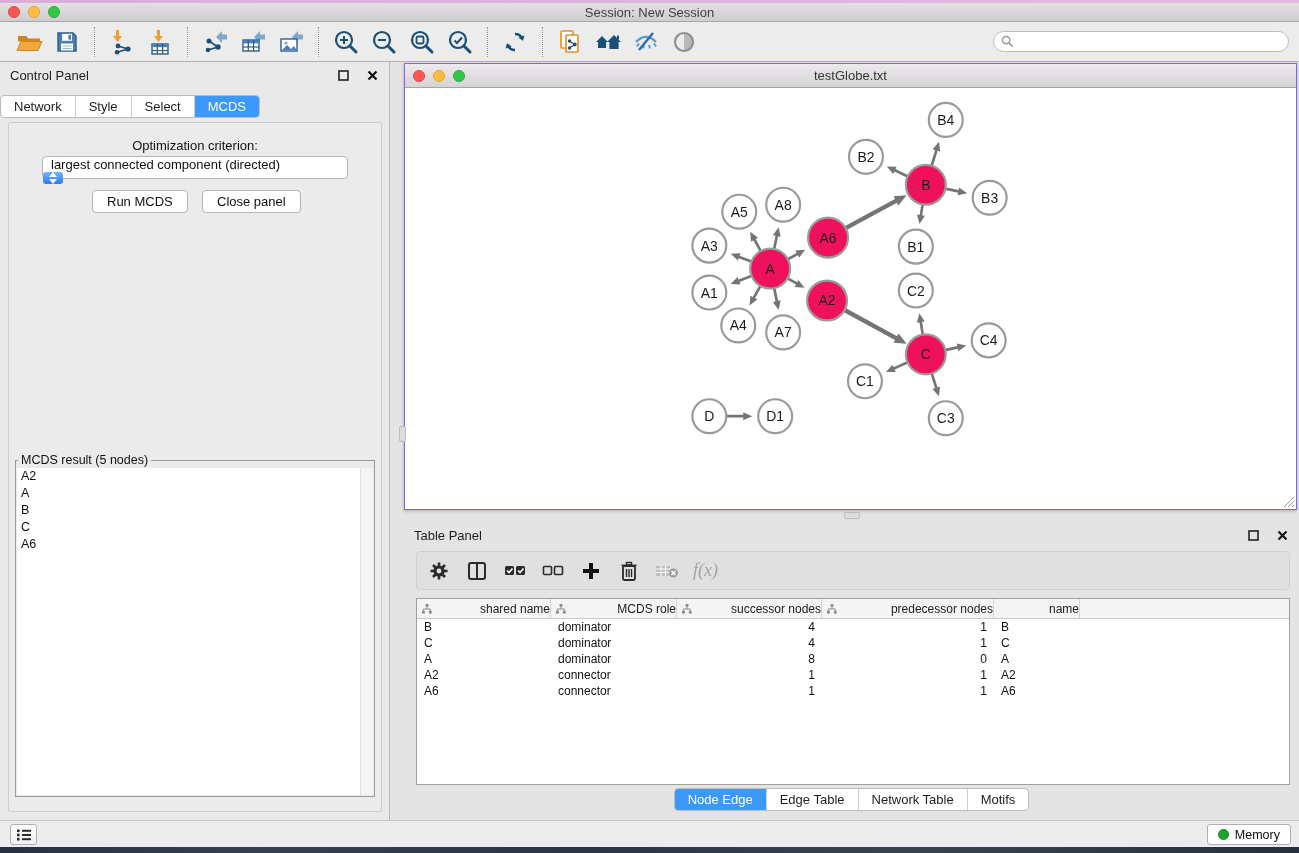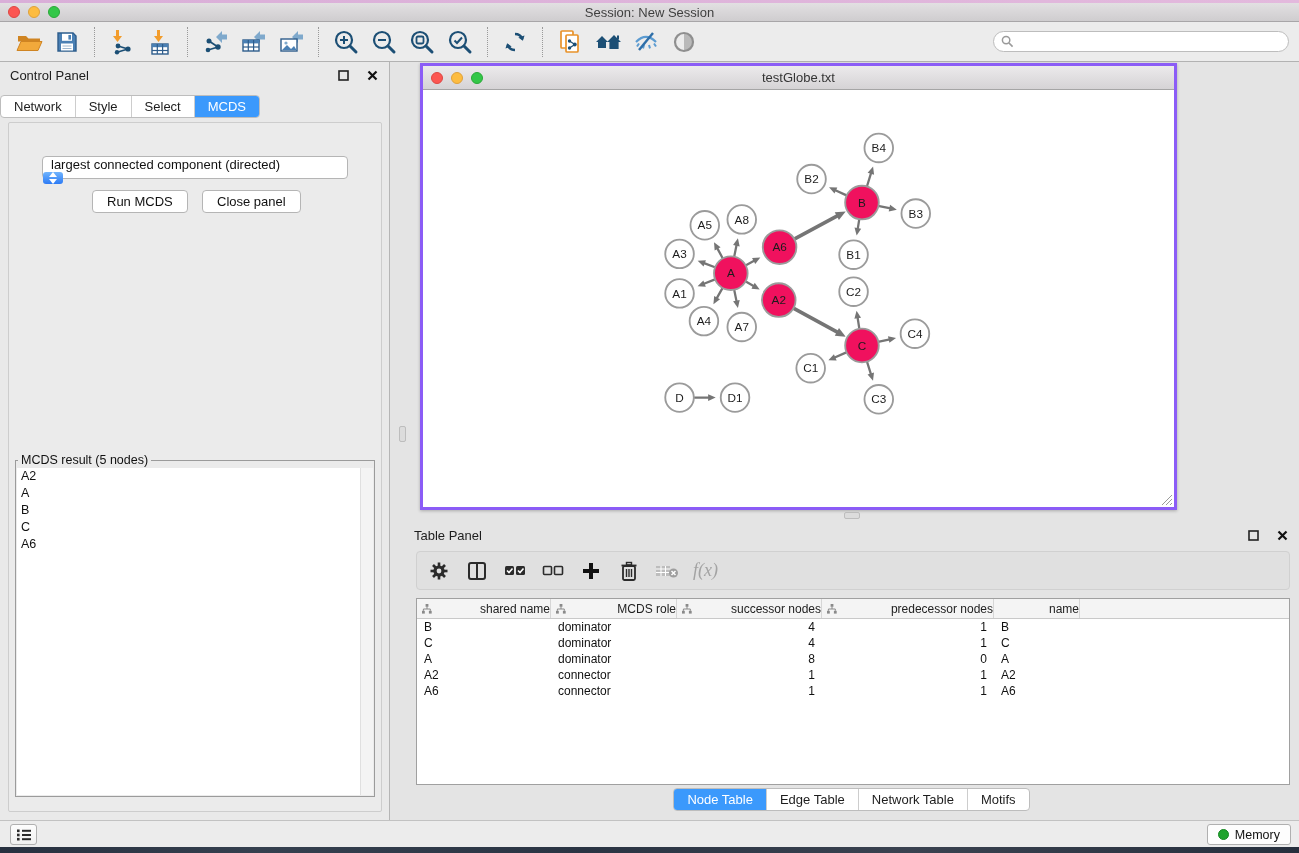--- a/index.html
+++ b/index.html
@@ -62,22 +62,22 @@
   #close-panel-btn { position:absolute; left:193px; top:67px; }
 
   #result-fieldset { position:absolute; left:6px; top:330px; width:360px; height:344px;
       border:1px solid #9b9b9b; background:#ebebeb; }
   #result-fieldset legend { font-size:12.5px; color:#111; margin-left:2px; padding:0 3px; }
   #result-list { position:absolute; left:1px; top:1px; right:1px; bottom:1px; background:#fff; overflow:hidden; }
   #result-scroll { position:absolute; right:0; top:0; width:13px; bottom:0; background:#f4f4f4; border-left:1px solid #e0e0e0; }
   .result-item { font-size:12.5px; color:#111; padding:1px 0 1px 4px; line-height:15px; }
 
   
-  #network-window { left:420px; top:63px; width:757px; height:447px; background:#fff;
-      border:3px solid #8b5cf6; box-shadow:0 1px 3px rgba(0,0,0,.25); }
+  #network-window { left:404px; top:63px; width:893px; height:447px; background:#fff;
+      border:1px solid #8b5cf6; box-shadow:0 1px 3px rgba(0,0,0,.25); }
   #nw-titlebar { position:absolute; left:0; top:0; right:0; height:24px;
       background:linear-gradient(#eceaec,#d5d3d5); border-bottom:1px solid #a5a5a5;
       display:flex; align-items:center; }
   #nw-titlebar .title { position:absolute; left:0; right:0; text-align:center; font-size:13px; color:#353535; }
   #nw-canvas { position:absolute; left:1px; top:24px; right:1px; bottom:1px; background:#fff; }
   #graph-svg { width:100%; height:100%; }
   #nw-gripper { position:absolute; right:1px; bottom:1px; width:14px; height:14px; }
 
   .splitter-v { left:399px; top:426px; width:7px; height:16px; background:#dcdcdc; border:1px solid #bdbdbd; border-radius:2px; }
   .splitter-h { left:844px; top:512px; width:16px; height:7px; background:#dcdcdc; border:1px solid #bdbdbd; border-radius:2px; }
@@ -295,20 +295,21 @@
   <div id="cp-tabs-row">
     <span class="seg" id="cp-tabs">
         <span class="tab">Network</span>
         <span class="tab">Style</span>
         <span class="tab">Select</span>
         <span class="tab selected">MCDS</span>
       </span>
   </div>
 
   <div id="cp-inner">
+    <div id="opt-label">Optimization criterion:</div>
 
     <div id="criterion-select">
       <span class="value">largest connected component (directed)</span>
       <span class="stepper">
         <svg width="8" height="5" viewBox="0 0 8 5">
             <path d="M0 5 L4 0 L8 5 z" fill="#fff"></path>
           </svg>
         <svg width="8" height="5" viewBox="0 0 8 5">
             <path d="M0 0 L4 5 L8 0 z" fill="#fff"></path>
           </svg>
@@ -638,21 +639,21 @@
           <div class="td left" style="width: 126px;">connector</div>
           <div class="td right" style="width: 145px;">1</div>
           <div class="td right" style="width: 172px;">1</div>
           <div class="td left" style="width: 86px;">A6</div>
         </div>
       </div>
   </div>
 
   <div id="tp-tabs-row">
     <span class="seg" id="tp-tabs">
-        <span class="tab selected">Node Table</span>
+        <span class="tab selected">Node Edge</span>
         <span class="tab">Edge Table</span>
         <span class="tab">Network Table</span>
         <span class="tab">Motifs</span>
       </span>
   </div>
 </div>
 
 <div id="status-bar" class="abs">
   <div id="status-list-btn">
     <svg width="16" height="14" viewBox="0 0 16 14">

